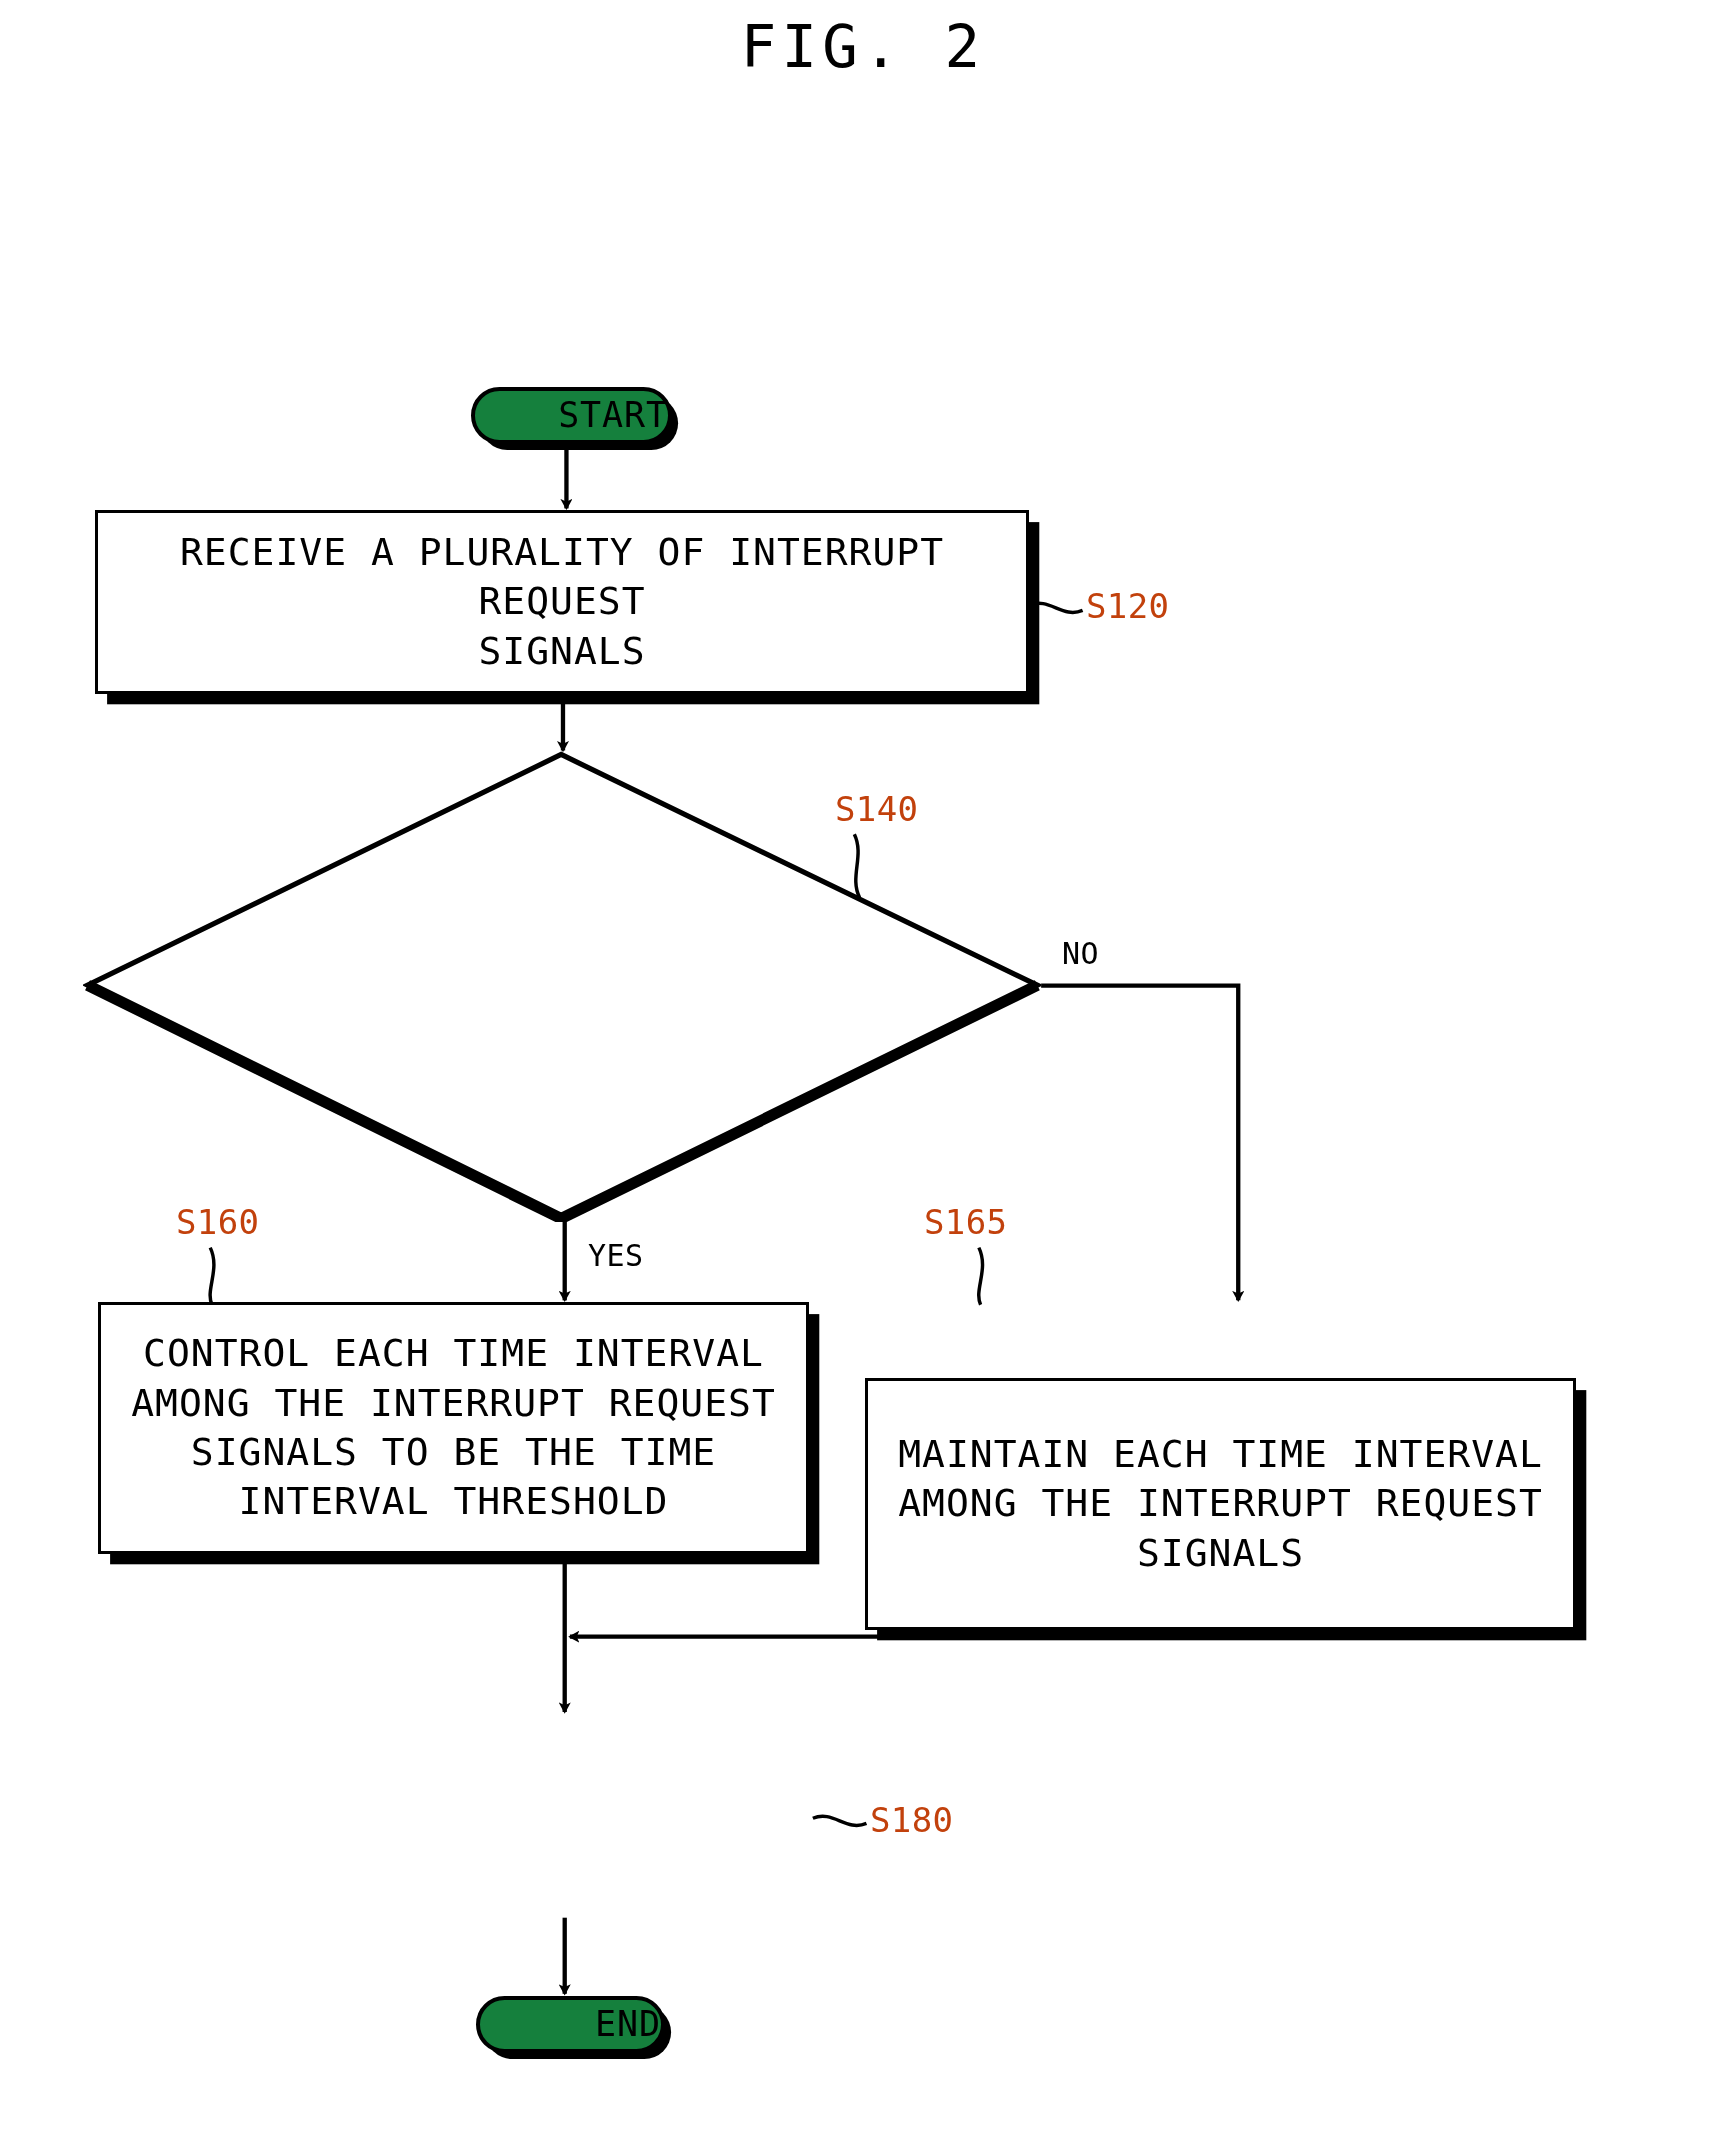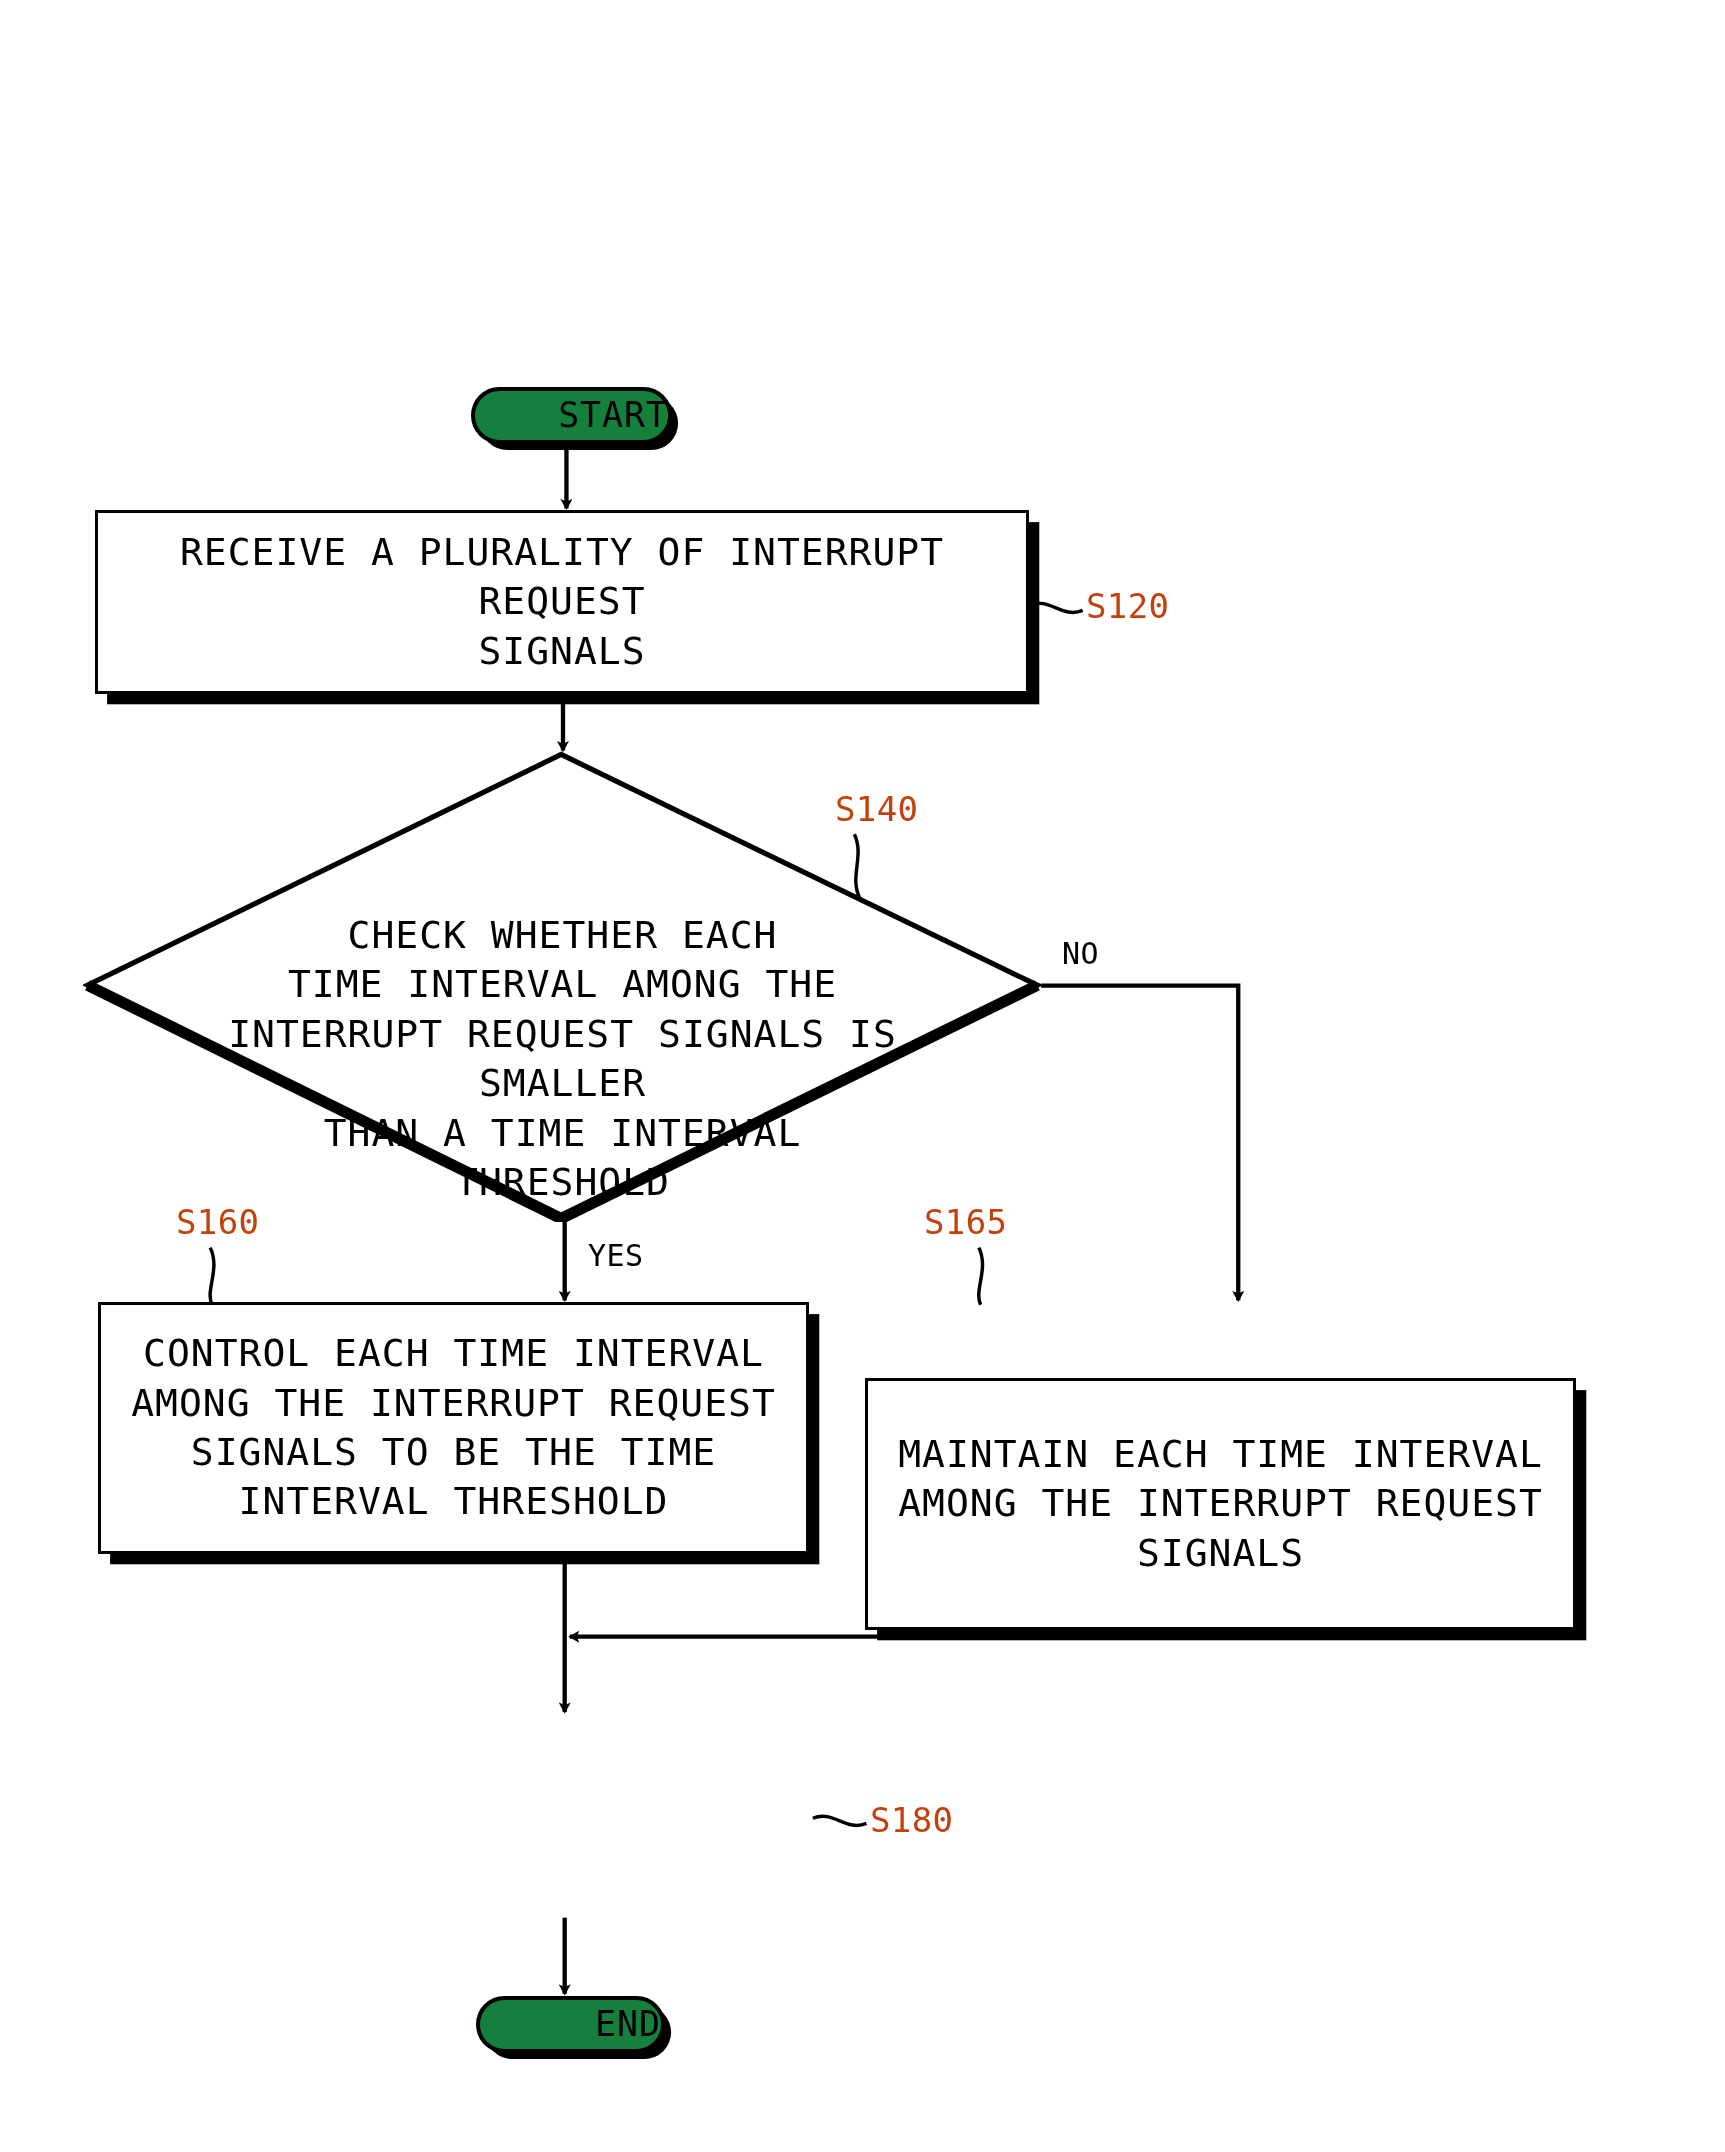--- a/index.html
+++ b/index.html
@@ -116,20 +116,21 @@
     letter-spacing: 0.4px;
     color: #000;
     white-space: nowrap;
   }
 </style>
 </head>
 <body>
 
 <div id="page">
 
+  <div id="fig-title">FIG. 2</div>
 
   <svg id="wires" viewBox="0 0 1996 2489" width="1726" height="2152" xmlns="http://www.w3.org/2000/svg">
     <defs>
       <marker id="arrowhead" markerWidth="14" markerHeight="14" refX="11" refY="7" orient="auto" markerUnits="userSpaceOnUse">
         <path d="M0,0 L13,7 L0,14 L3.2,7 Z" fill="#000"></path>
       </marker>
     </defs>
 
     <line x1="655" y1="512" x2="655" y2="588" stroke="#000" stroke-width="5" marker-end="url(#arrowhead)"></line>
 
@@ -165,25 +166,20 @@
 SIGNALS</div>
   </div>
   <div class="step-ref" style="left:1086px; top:586px;">S120</div>
 
   <div id="decision-wrap">
     <svg width="958" height="471" viewBox="0 0 1108 545" xmlns="http://www.w3.org/2000/svg">
 
       <polygon points="553,4 1104,271 553,541 5,271" fill="#ffffff" stroke="#000000" stroke-width="6"></polygon>
       <path d="M1104,271 L553,541 L5,271" fill="none" stroke="#000000" stroke-width="13"></path>
     </svg>
-    <div id="decision-label" class="node-text">CHECK WHETHER EACH
-TIME INTERVAL AMONG THE
-INTERRUPT REQUEST SIGNALS IS SMALLER
-THAN A TIME INTERVAL
-THRESHOLD</div>
   </div>
   <div class="step-ref" style="left:835px; top:789px;">S140</div>
 
   <div class="branch-label" style="left:1062px; top:936px;">NO</div>
   <div class="branch-label" style="left:588px; top:1238px;">YES</div>
 
   <div class="proc-box" style="left:98px; top:1302px; width:711px; height:252px;">
     <div class="node-text">CONTROL EACH TIME INTERVAL
 AMONG THE INTERRUPT REQUEST
 SIGNALS TO BE THE TIME

